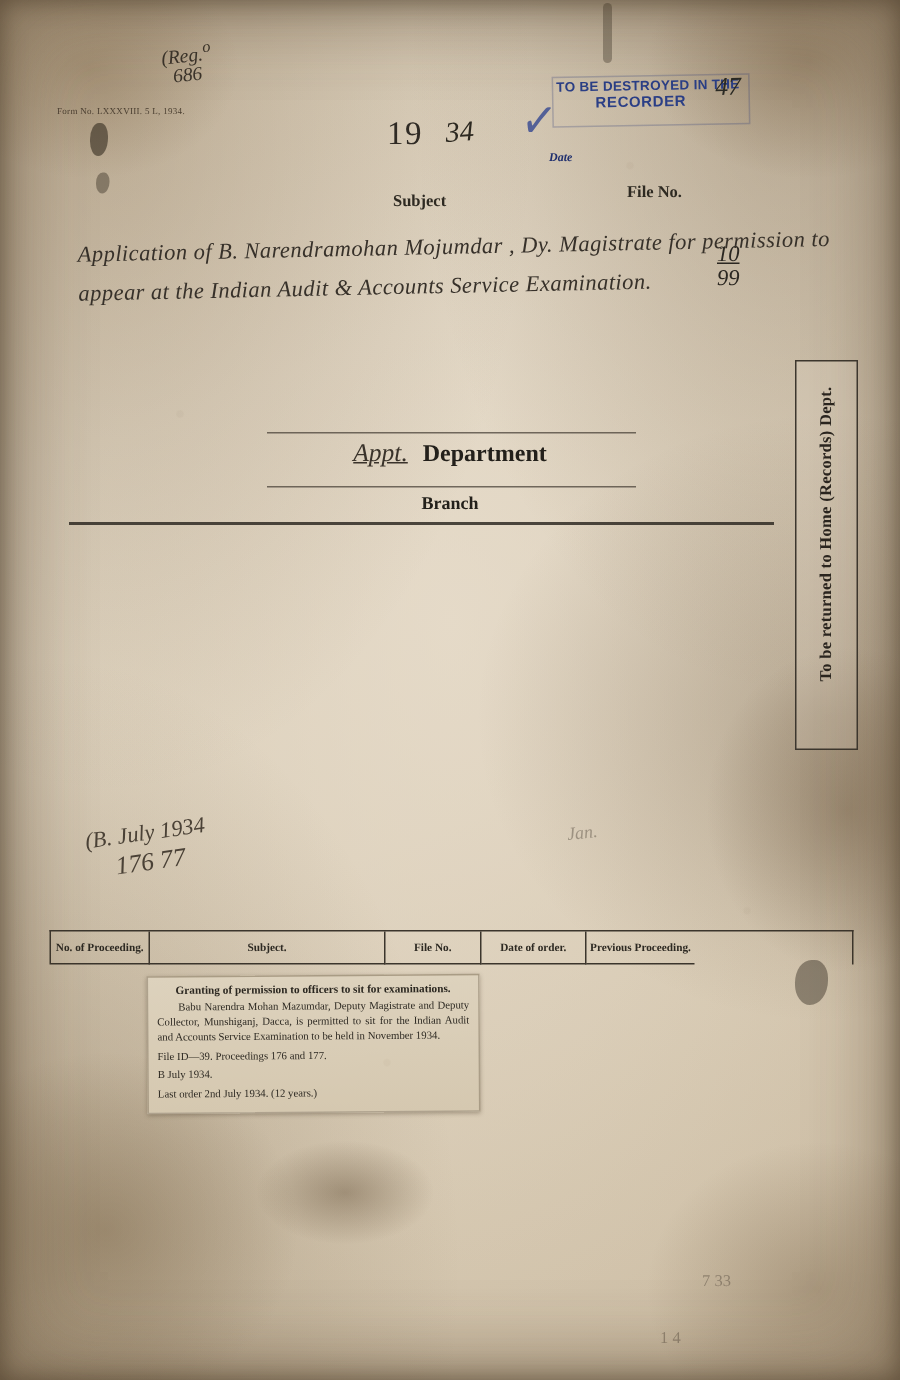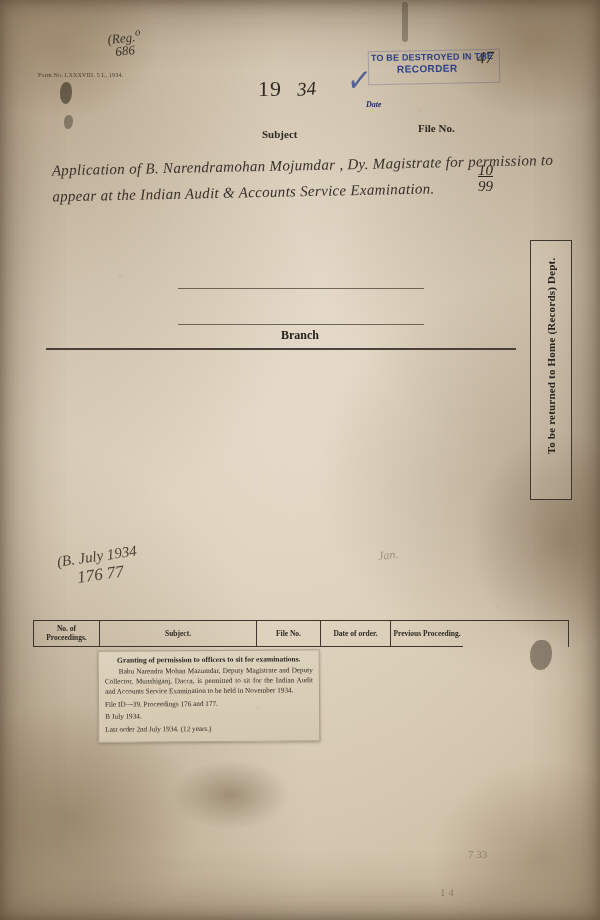--- a/index.html
+++ b/index.html
@@ -193,39 +193,42 @@
   <div class="subject-lbl">Subject</div>
   <div class="fileno-lbl">File No.</div>
   <div class="fileno-val">
     <u>10</u><br>
     <span>99</span>
   </div>
 
   <div class="hand-body">Application of B. Narendramohan Mojumdar , Dy. Magistrate for permission to appear at the Indian Audit &amp; Accounts Service Examination.</div>
 
   <div class="rule" style="left:178px;top:288px;width:246px;"></div>
+  <div class="dept-row">
+    <span class="dept-hand">Appt.</span><span>Department</span>
+  </div>
   <div class="rule" style="left:178px;top:324px;width:246px;"></div>
   <div class="branch-row">
     <span>Branch</span>
   </div>
   <div class="rule thick" style="left:46px;top:348px;width:470px;"></div>
 
   <div class="side-stamp">
     <span>To be returned to Home (Records) Dept.</span>
   </div>
 
   <div class="pencil-note">
     <div class="a">(B. July 1934</div>
     <div class="b">176 77</div>
   </div>
   <div class="faint-scrawl">Jan.</div>
 
   <div class="tbl">
     <div class="hdr">
-      <div class="cell c1">No. of Proceedings.</div>
+      <div class="cell c1">No. of Proceeding.</div>
       <div class="cell c2">Subject.</div>
       <div class="cell c3">File No.</div>
       <div class="cell c4">Date of order.</div>
       <div class="cell c5">Previous Proceeding.</div>
     </div>
   </div>
 
   <div class="slip">
     <div class="t">Granting of permission to officers to sit for examinations.</div>
     <div class="p">

